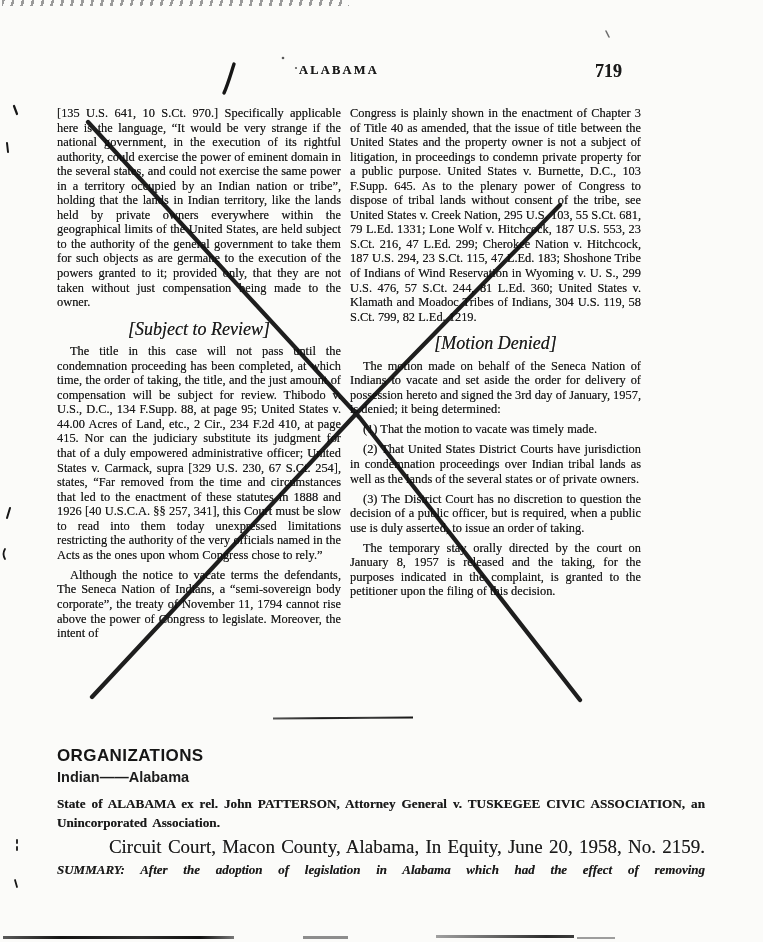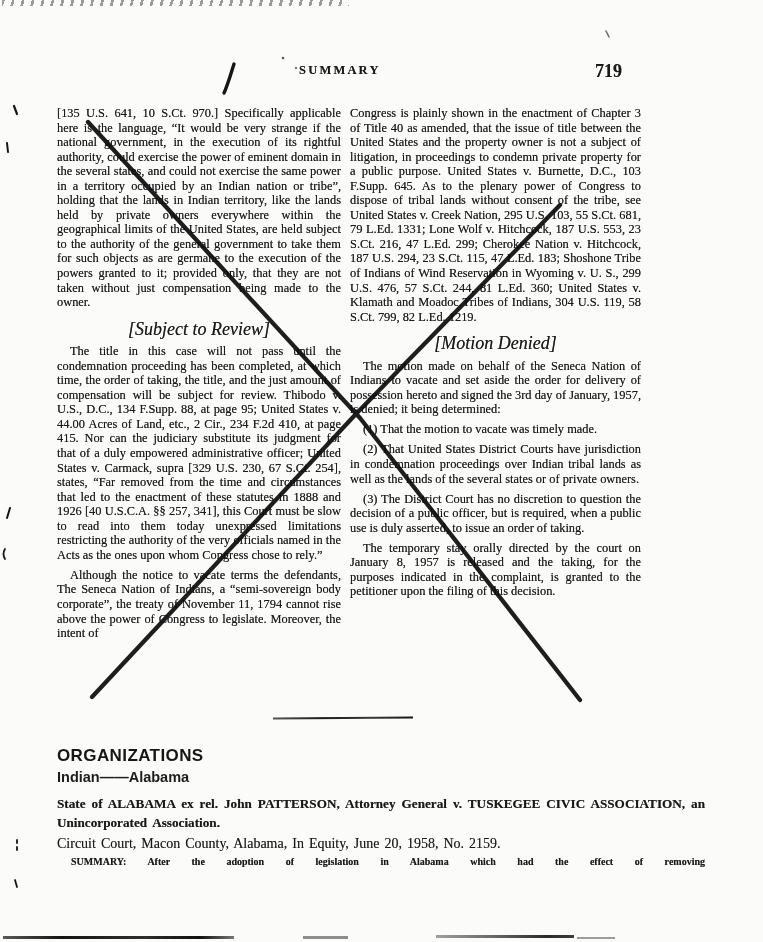--- a/index.html
+++ b/index.html
@@ -52,42 +52,44 @@
   .org-sub{
     font-family:"Liberation Sans", sans-serif;font-weight:bold;
     font-size:14.5px;margin:3px 0 0 0;color:#1c1c1c;
   }
   .case-title{
     font-size:13.2px;font-weight:bold;line-height:19px;margin:9px 0 0 0;
     text-align:justify;word-spacing:2.5px;
     text-shadow:0 0 .4px rgba(0,0,0,.5);
   }
   .court-line{
-    font-size:14px;margin:4px 0 0 0;word-spacing:1.5px;
+    font-size:19px;margin:4px 0 0 0;word-spacing:1.5px;
     text-shadow:0 0 .35px rgba(0,0,0,.45);
+    text-align:right;
   }
   .summary-line{
-    font-size:10px;font-weight:bold;margin:4px 0 0 14px;
+    font-size:13px;font-weight:bold;margin:4px 0 0 0;
     text-align:justify;text-align-last:justify;
     text-shadow:0 0 .4px rgba(0,0,0,.5);
+    font-style:italic;
   }
   .scan-band{position:absolute;height:3px;}
   .band1{left:3px;top:936px;width:231px;
     background:linear-gradient(90deg,#5a5a5a,#141414 25%,#2e2e2e 60%,#101010 85%,#777);}
   .band2{left:303px;top:936px;width:45px;height:2.5px;background:#8d8d8d;}
   .band3{left:436px;top:935px;width:138px;
     background:linear-gradient(90deg,#a0a0a0,#6a6a6a 40%,#2b2b2b 80%,#3c3c3c);}
   .band4{left:577px;top:937px;width:38px;height:1.8px;background:#9d9d9d;}
 </style>
 </head>
 <body>
 
 <div class="perf-strip"></div>
 
-<div class="running-head">SUMMARY</div>
+<div class="running-head">ALABAMA</div>
 <div class="page-num">719</div>
 
 <div class="columns">
   <div class="col col-left">
     <p>[135 U.S. 641, 10 S.Ct. 970.]  Specifically applicable here is the language, “It would be very strange if the national government, in the execution of its rightful authority, could exercise the power of eminent domain in the several states, and could not exercise the same power in a territory occupied by an Indian nation or tribe”, holding that the lands in Indian territory, like the lands held by private owners everywhere within the geographical limits of the United States, are held subject to the authority of the general government to take them for such objects as are germane to the execution of the powers granted to it; provided only, that they are not taken without just compensation being made to the owner.</p>
     <p class="bracket-head">[Subject to Review]</p>
     <p class="ind">The title in this case will not pass until the condemnation proceeding has been completed, at which time, the order of taking, the title, and the just amount of compensation will be subject for review.  Thibodo v. U.S., D.C., 134 F.Supp. 88, at page 95; United States v. 44.00 Acres of Land, etc., 2 Cir., 234 F.2d 410, at page 415. Nor can the judiciary substitute its judgment for that of a duly empowered administrative officer; United States v. Carmack, supra [329 U.S. 230, 67 S.Ct. 254], states, “Far removed from the time and circumstances that led to the enactment of these statutes in 1888 and 1926 [40 U.S.C.A. §§ 257, 341], this Court must be slow to read into them today unexpressed limitations restricting the authority of the very officials named in the Acts as the ones upon whom Congress chose to rely.”</p>
     <p class="ind sp">Although the notice to vacate terms the defendants, The Seneca Nation of Indians, a “semi-sovereign body corporate”, the treaty of November 11, 1794 cannot rise above the power of Congress to legislate.  Moreover, the intent of</p>
   </div>
   <div class="col col-right">

